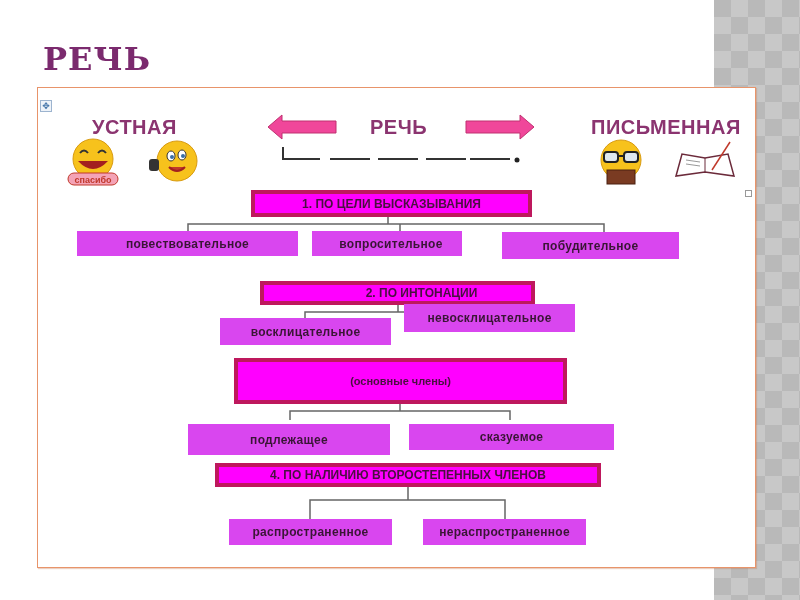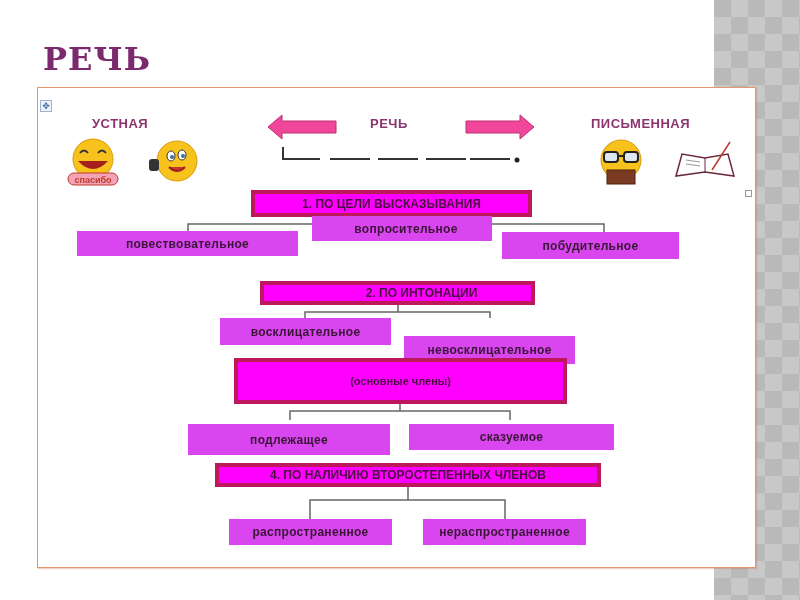--- a/index.html
+++ b/index.html
@@ -7,21 +7,21 @@
   .side-pattern { position:absolute; left:714px; top:0; width:86px; height:600px;
     background-color:#b9b9b9;
     background-image:
       linear-gradient(45deg, #c8c8c8 25%, transparent 25%, transparent 75%, #c8c8c8 75%),
       linear-gradient(45deg, #c8c8c8 25%, transparent 25%, transparent 75%, #c8c8c8 75%);
     background-size:34px 34px; background-position:0 0, 17px 17px; }
   .slide-title { position:absolute; left:43px; top:40px; font-family:"DejaVu Serif", serif; font-weight:bold; font-size:32px; color:#7b2a6e; letter-spacing:1px; margin:0; }
   .frame { position:absolute; left:37px; top:87px; width:719px; height:481px; background:#fff; border:1.5px solid #e8946a; box-sizing:border-box; box-shadow:1px 1px 1px rgba(200,120,80,.35); }
   .move-handle { position:absolute; left:40px; top:100px; width:10px; height:10px; border:1px solid #9db4cf; background:#eef3f9; font-size:9px; line-height:10px; text-align:center; color:#3b6ea5; }
   .resize-handle { position:absolute; left:745px; top:190px; width:5px; height:5px; border:1px solid #999; background:#fff; }
-  .hdr { position:absolute; font-weight:bold; color:#8b3470; font-size:13px; letter-spacing:0.5px; }
+  .hdr { position:absolute; font-weight:bold; color:#8b3470; font-size:20px; letter-spacing:0.5px; }
   .arrow { position:absolute; }
   .emoji { position:absolute; }
   .pbox { position:absolute; background:#ff00ff; color:#4a1040; font-weight:bold; font-size:12px; text-align:center; box-sizing:border-box; border:4px solid #be185d; display:flex; flex-direction:column; align-items:center; justify-content:center; line-height:16px; }
   .lbox { position:absolute; background:#d946ef; color:#3a1535; font-weight:bold; font-size:12px; text-align:center; box-sizing:border-box; display:flex; align-items:center; justify-content:center; letter-spacing:0.3px; }
   .conn { position:absolute; left:0; top:0; }
 </style>
 </head>
 <body>
 
 <div class="side-pattern"></div>
@@ -91,34 +91,34 @@
     <path d="M408,487 L408,500 M310,519 L310,500 L505,500 L505,519"></path>
   </g>
 </svg>
 
 <div class="pbox" style="left:251px;top:190px;width:281px;height:27px;">
   <span>1.   ПО ЦЕЛИ ВЫСКАЗЫВАНИЯ</span>
 </div>
 <div class="lbox" style="left:77px;top:231px;width:221px;height:25px;">
   <span>повествовательное</span>
 </div>
-<div class="lbox" style="left:312px;top:216px;width:180px;height:25px;padding-left:8px;">
+<div class="lbox" style="left:312px;top:231px;width:150px;height:25px;padding-left:8px;">
   <span>вопросительное</span>
 </div>
 <div class="lbox" style="left:502px;top:232px;width:177px;height:27px;">
   <span>побудительное</span>
 </div>
 
 <div class="pbox" style="left:260px;top:281px;width:275px;height:24px;padding-left:48px;">
   <span>2.   ПО ИНТОНАЦИИ</span>
 </div>
 <div class="lbox" style="left:220px;top:318px;width:171px;height:27px;">
   <span>восклицательное</span>
 </div>
-<div class="lbox" style="left:404px;top:336px;width:171px;height:28px;">
+<div class="lbox" style="left:404px;top:304px;width:171px;height:28px;">
   <span>невосклицательное</span>
 </div>
 
 <div class="pbox" style="left:234px;top:358px;width:333px;height:46px;">
   <span style="font-size:11px;">(основные члены)</span>
 </div>
 <div class="lbox" style="left:188px;top:424px;width:202px;height:31px;">
   <span>подлежащее</span>
 </div>
 <div class="lbox" style="left:409px;top:424px;width:205px;height:26px;">

